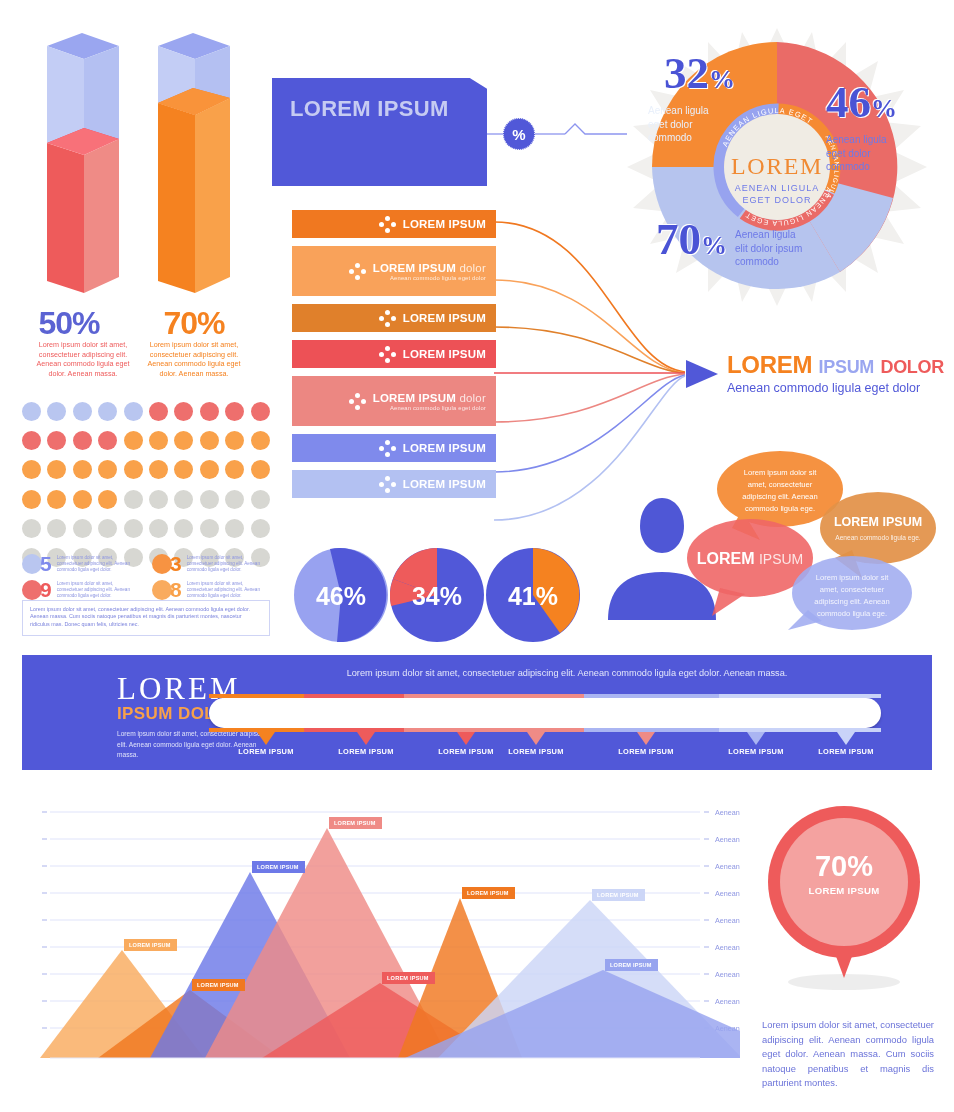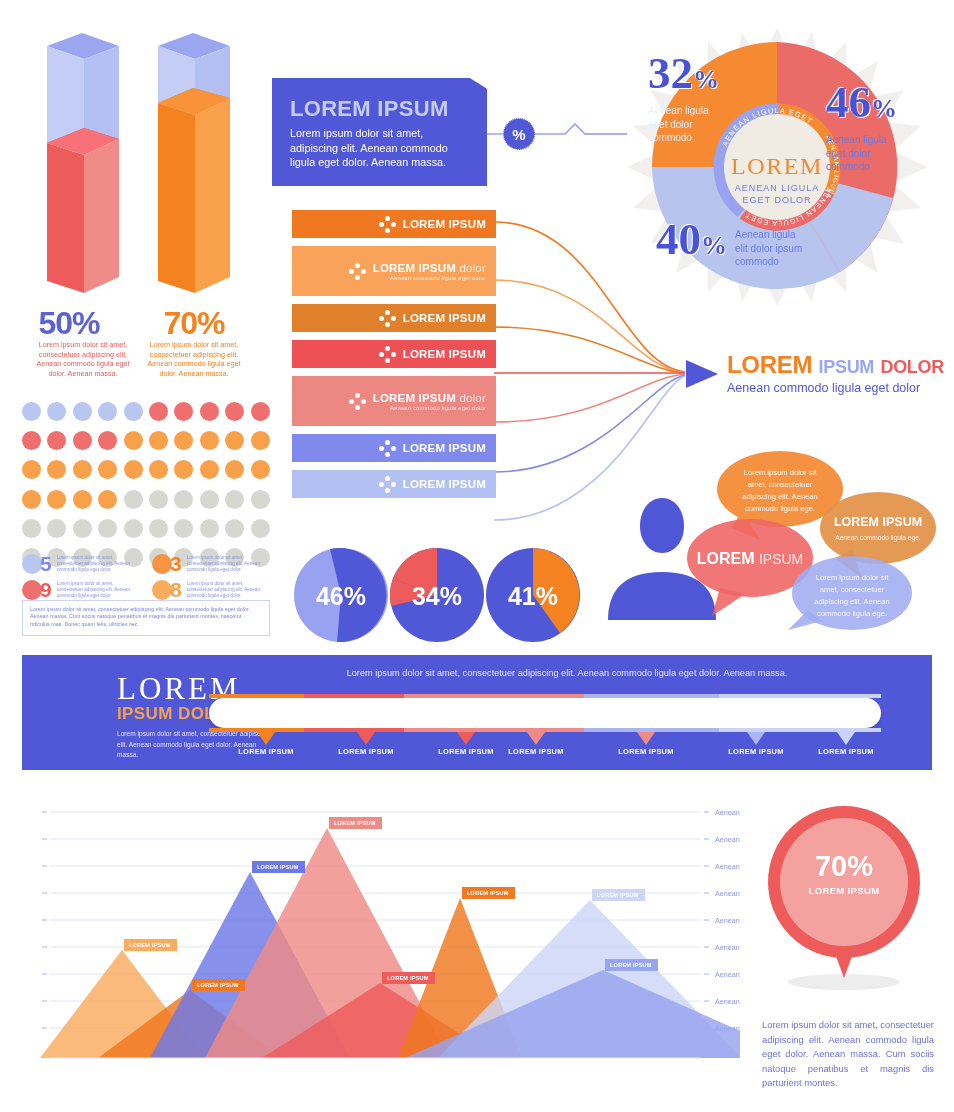--- a/index.html
+++ b/index.html
@@ -95,21 +95,20 @@
     </g>
   </svg>
   <div class="abs pct" style="left:15px;top:305px;width:108px;">50%</div>
   <div class="abs barcap" style="left:29px;top:340px;color:#ee5b5b;">Lorem ipsum dolor sit amet, consectetuer adipiscing elit. Aenean commodo ligula eget dolor. Aenean massa.</div>
   <div class="abs pct" style="left:140px;top:305px;width:108px;color:#f58220;">70%</div>
   <div class="abs barcap" style="left:140px;top:340px;color:#f58220;">Lorem ipsum dolor sit amet, consectetuer adipiscing elit. Aenean commodo ligula eget dolor. Aenean massa.</div>
 </div>
 
 <div class="abs" id="callout">
   <h2>LOREM IPSUM</h2>
-  <p>Lorem ipsum dolor sit amet, adipiscing elit. Aenean commodo ligula eget dolor. Aenean massa.</p>
 </div>
 <svg class="abs" style="left:487px;top:118px;" width="140" height="32">
   <line x1="0" y1="16" x2="16" y2="16" stroke="#8d95ef" stroke-width="1.3"></line>
   <line x1="48" y1="16" x2="78" y2="16" stroke="#8d95ef" stroke-width="1.3"></line>
   <polyline points="78,16 88,6 98,16 140,16" stroke="#8d95ef" stroke-width="1.3" fill="none"></polyline>
 </svg>
 <div class="abs pctbadge" style="left:503px;top:118px;">%</div>
 
 <div class="abs" style="left:598px;top:18px;">
   <svg width="356" height="300" viewBox="0 0 356 300">
@@ -149,21 +148,21 @@
     <text font-size="7" fill="#ffffff" letter-spacing="1.1" font-family="Liberation Sans, sans-serif">
       <textPath href="#arcBot" startOffset="12%">AENEAN LIGULA EGET</textPath></text>
 
     <text x="179" y="156" text-anchor="middle" font-family="Liberation Serif, serif" font-size="24" fill="#f08a33" letter-spacing="1.6">LOREM</text>
     <text x="179" y="173" text-anchor="middle" font-family="Liberation Sans, sans-serif" font-size="9" fill="#6d79e8" letter-spacing="1">AENEAN LIGULA</text>
     <text x="179" y="185" text-anchor="middle" font-family="Liberation Sans, sans-serif" font-size="9" fill="#6d79e8" letter-spacing="1">EGET DOLOR</text>
   </svg>
   
   <div class="abs" style="left:50px;top:35px;">
     <div style="font-family:'Liberation Serif',serif;font-size:45px;font-weight:bold;color:#4a53d5;
-                line-height:40px;text-shadow:1px 1px 0 #fff,-1px -1px 0 #fff;">
+                line-height:40px;text-shadow:1px 1px 0 #fff,-1px -1px 0 #fff;margin-left:16px;">
       <span>32</span><span style="font-size:26px;">%</span></div>
     <div style="font-size:10px;line-height:13.5px;color:#e9f0fb;margin-top:4px;">
       <div>Aenean ligula</div>
       <div>eget dolor</div>
       <div>commodo</div>
     </div>
   </div>
   
   <div class="abs" style="left:228px;top:64px;">
     <div style="font-family:'Liberation Serif',serif;font-size:45px;font-weight:bold;color:#4a53d5;
@@ -172,21 +171,21 @@
     <div style="font-size:10px;line-height:13.5px;color:#6d79e8;margin-top:4px;">
       <div>Aenean ligula</div>
       <div>eget dolor</div>
       <div>commodo</div>
     </div>
   </div>
   
   <div class="abs" style="left:58px;top:200px;display:flex;align-items:flex-start;">
     <div style="font-family:'Liberation Serif',serif;font-size:45px;font-weight:bold;color:#4a53d5;
                 line-height:42px;text-shadow:1px 1px 0 #fff,-1px -1px 0 #fff;">
-      <span>40</span><span style="font-size:26px;">%</span></div>
+      <span>70</span><span style="font-size:26px;">%</span></div>
     <div style="font-size:10px;line-height:13.5px;color:#6d79e8;margin:10px 0 0 8px;">
       <div>Aenean ligula</div>
       <div>elit dolor ipsum</div>
       <div>commodo</div>
     </div>
   </div>
 </div>
 
 <svg class="abs" style="left:490px;top:200px;" width="240" height="340">
   <g fill="none" stroke-width="1.6">

